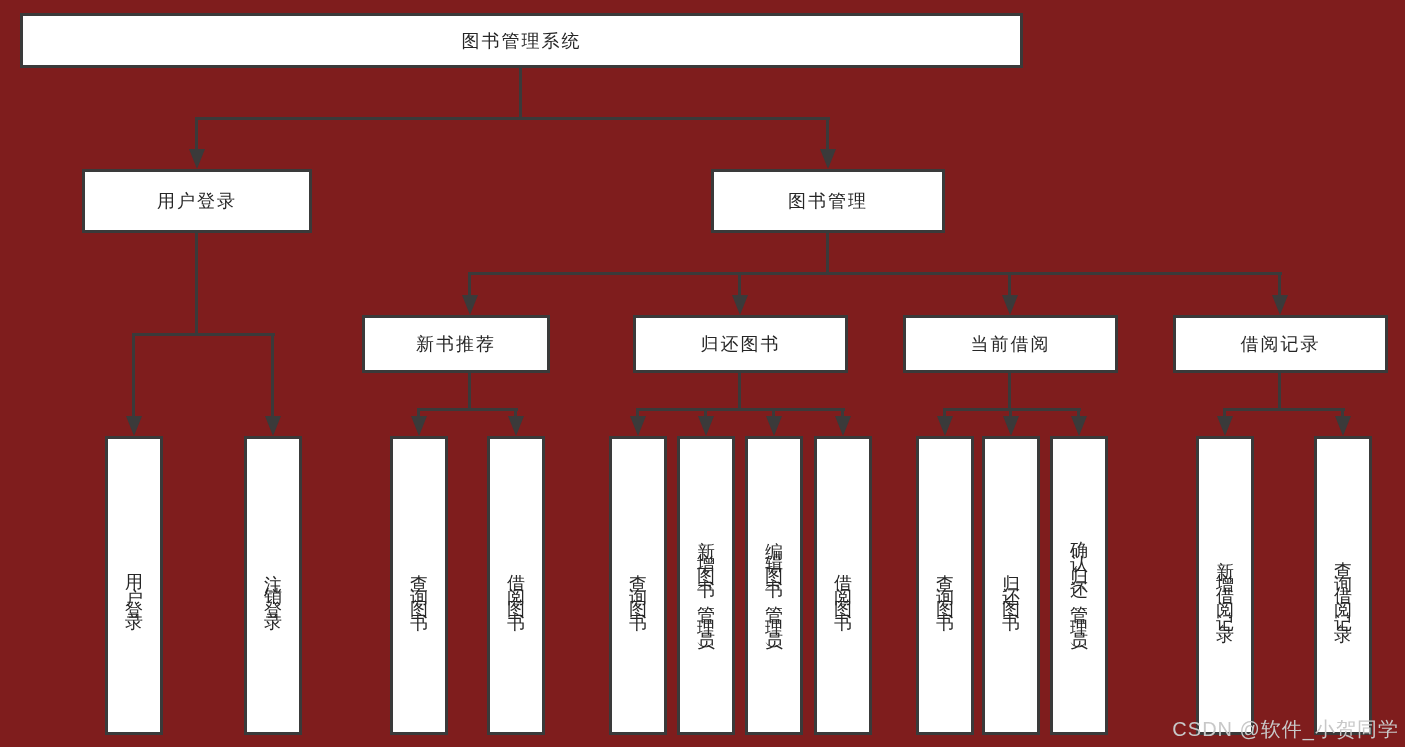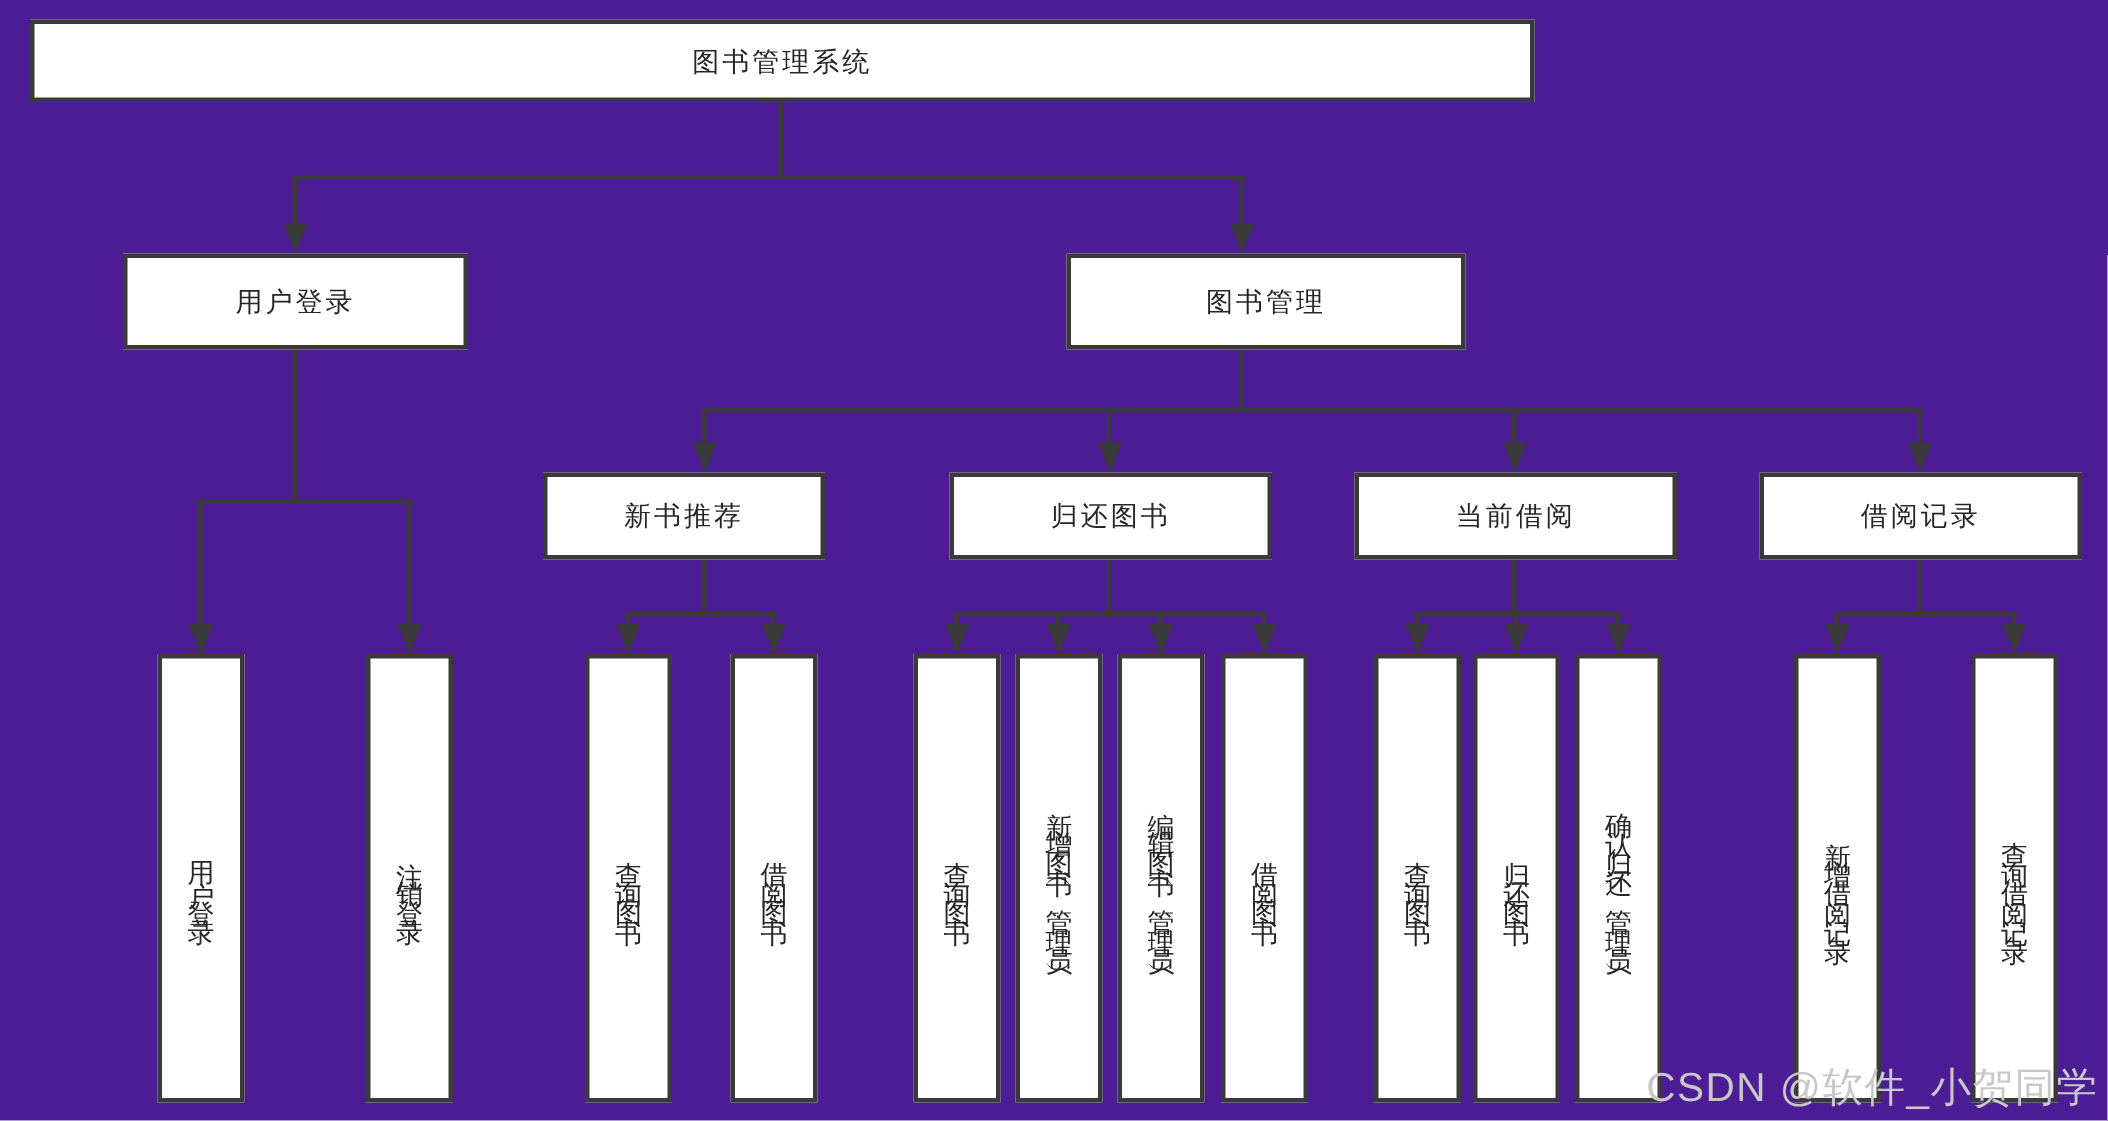--- a/index.html
+++ b/index.html
@@ -1,20 +1,20 @@
 <!DOCTYPE html>
 <html><head>
 <meta charset="utf-8">
 <style>
   html,body { margin:0; padding:0; background:#ffffff; }
   .canvas {
     position: relative;
     width: 1405px;
     height: 747px;
-    background: #4c1d95;
+    background: #7f1d1d;
     font-family: "Liberation Sans", sans-serif;
     overflow: hidden;
   }
   .node {
     position: absolute;
     box-sizing: border-box;
     border: 3px solid #3a3a3a;
     background: #ffffff;
     display: flex;
     align-items: center;
@@ -39,21 +39,21 @@
     position: absolute;
     width: 0; height: 0;
     border-left: 8px solid transparent;
     border-right: 8px solid transparent;
     border-top: 20px solid #3a3a3a;
   }
   .watermark {
     position: absolute;
     right: 6px;
     bottom: 4px;
-    font-size: 27px;
+    font-size: 20px;
     letter-spacing: 1px;
     color: #c8c8c8;
     z-index: 10;
     white-space: nowrap;
   }
 </style>
 </head>
 <body>
 
 <div class="canvas">
@@ -113,21 +113,21 @@
       <div class="arrow" style="left: 1335px; top: 416px;"></div>
     </div>
 
   <div class="node" style="left:20px; top:13px; width:1003px; height:55px;">
     <span class="lbl">图书管理系统</span>
   </div>
 
   <div class="node" style="left:82px; top:169px; width:230px; height:64px;">
     <span class="lbl">用户登录</span>
   </div>
-  <div class="node" style="left:711px; top:169px; width:266px; height:64px;font-family:Liberation Mono, monospace;">
+  <div class="node" style="left:711px; top:169px; width:234px; height:64px;font-family:Liberation Mono, monospace;">
     <span class="lbl">图书管理</span>
   </div>
 
   <div class="node" style="left:362px; top:315px; width:188px; height:58px;">
     <span class="lbl">新书推荐</span>
   </div>
   <div class="node" style="left:633px; top:315px; width:215px; height:58px;">
     <span class="lbl">归还图书</span>
   </div>
   <div class="node" style="left:903px; top:315px; width:215px; height:58px;">

